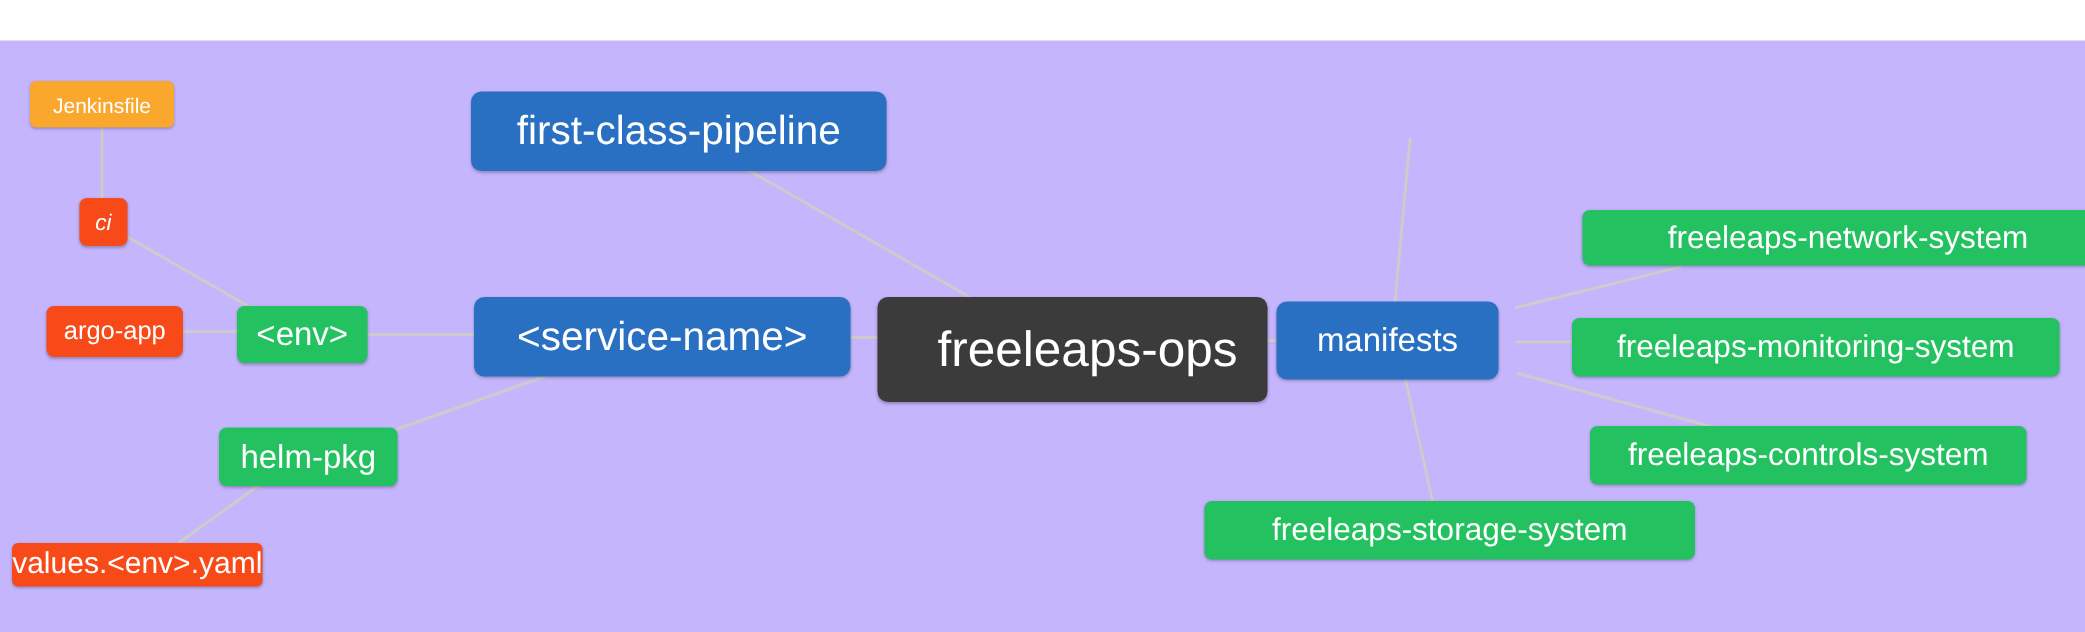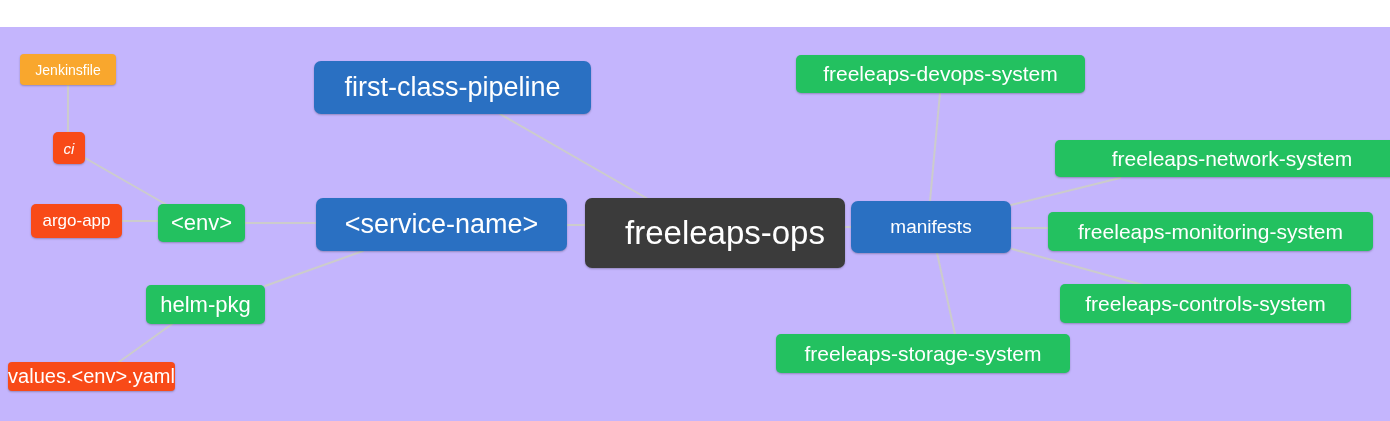--- a/index.html
+++ b/index.html
@@ -28,26 +28,26 @@
   .bg-orange{background:#f9a72d;}
   .bg-dark{background:#3b3b3b;}
 
   .n-jenkinsfile{left:20px;top:27px;width:96px;height:31px;font-size:14px;border-radius:4px;}
   .n-ci{left:53px;top:105px;width:32px;height:32px;font-size:15px;border-radius:5px;font-style:italic;}
   .n-argo-app{left:31px;top:177px;width:91px;height:34px;font-size:17px;border-radius:5px;}
   .n-env{left:158px;top:177px;width:87px;height:38px;font-size:22px;border-radius:5px;}
   .n-service-name{left:316px;top:171px;width:251px;height:53px;font-size:27px;border-radius:7px;}
   .n-first-class-pipeline{left:314px;top:34px;width:277px;height:53px;font-size:27px;border-radius:7px;}
   .n-root{left:585px;top:171px;width:260px;height:70px;font-size:33px;border-radius:7px;padding-left:20px;}
-  .n-manifests{left:851px;top:174px;width:160px;height:52px;font-size:19px;border-radius:7px;}
+  .n-manifests{left:851px;top:174px;width:148px;height:52px;font-size:22px;border-radius:7px;}
   .n-devops{left:796px;top:28px;width:289px;height:38px;font-size:21px;border-radius:5px;}
   .n-network{left:1055px;top:113px;width:354px;height:37px;font-size:21px;border-radius:5px;}
   .n-monitoring{left:1048px;top:185px;width:325px;height:39px;font-size:21px;border-radius:5px;}
   .n-controls{left:1060px;top:257px;width:291px;height:39px;font-size:21px;border-radius:5px;}
-  .n-storage{left:776px;top:307px;width:294px;height:39px;font-size:21px;border-radius:5px;}
+  .n-storage{left:803px;top:307px;width:327px;height:39px;font-size:21px;border-radius:5px;}
   .n-helm-pkg{left:146px;top:258px;width:119px;height:39px;font-size:22px;border-radius:5px;}
   .n-values-env-yaml{left:8px;top:335px;width:167px;height:29px;font-size:20px;border-radius:4px;}
 </style>
 </head>
 <body>
 
 <div class="canvas">
 
   <svg class="edges" viewBox="0 0 1390 421" xmlns="http://www.w3.org/2000/svg">
     <line x1="68" y1="58" x2="68" y2="105"></line>
@@ -67,21 +67,20 @@
   </svg>
 
   <div class="node bg-orange n-jenkinsfile">Jenkinsfile</div>
   <div class="node bg-red n-ci">ci</div>
   <div class="node bg-red n-argo-app">argo-app</div>
   <div class="node bg-green n-env">&lt;env&gt;</div>
   <div class="node bg-blue n-service-name">&lt;service-name&gt;</div>
   <div class="node bg-blue n-first-class-pipeline">first-class-pipeline</div>
   <div class="node bg-dark n-root">freeleaps-ops</div>
   <div class="node bg-blue n-manifests">manifests</div>
-  <div class="node bg-green n-devops">freeleaps-devops-system</div>
   <div class="node bg-green n-network">freeleaps-network-system</div>
   <div class="node bg-green n-monitoring">freeleaps-monitoring-system</div>
   <div class="node bg-green n-controls">freeleaps-controls-system</div>
   <div class="node bg-green n-storage">freeleaps-storage-system</div>
   <div class="node bg-green n-helm-pkg">helm-pkg</div>
   <div class="node bg-red n-values-env-yaml">values.&lt;env&gt;.yaml</div>
 
 </div>
 
 </body></html>

